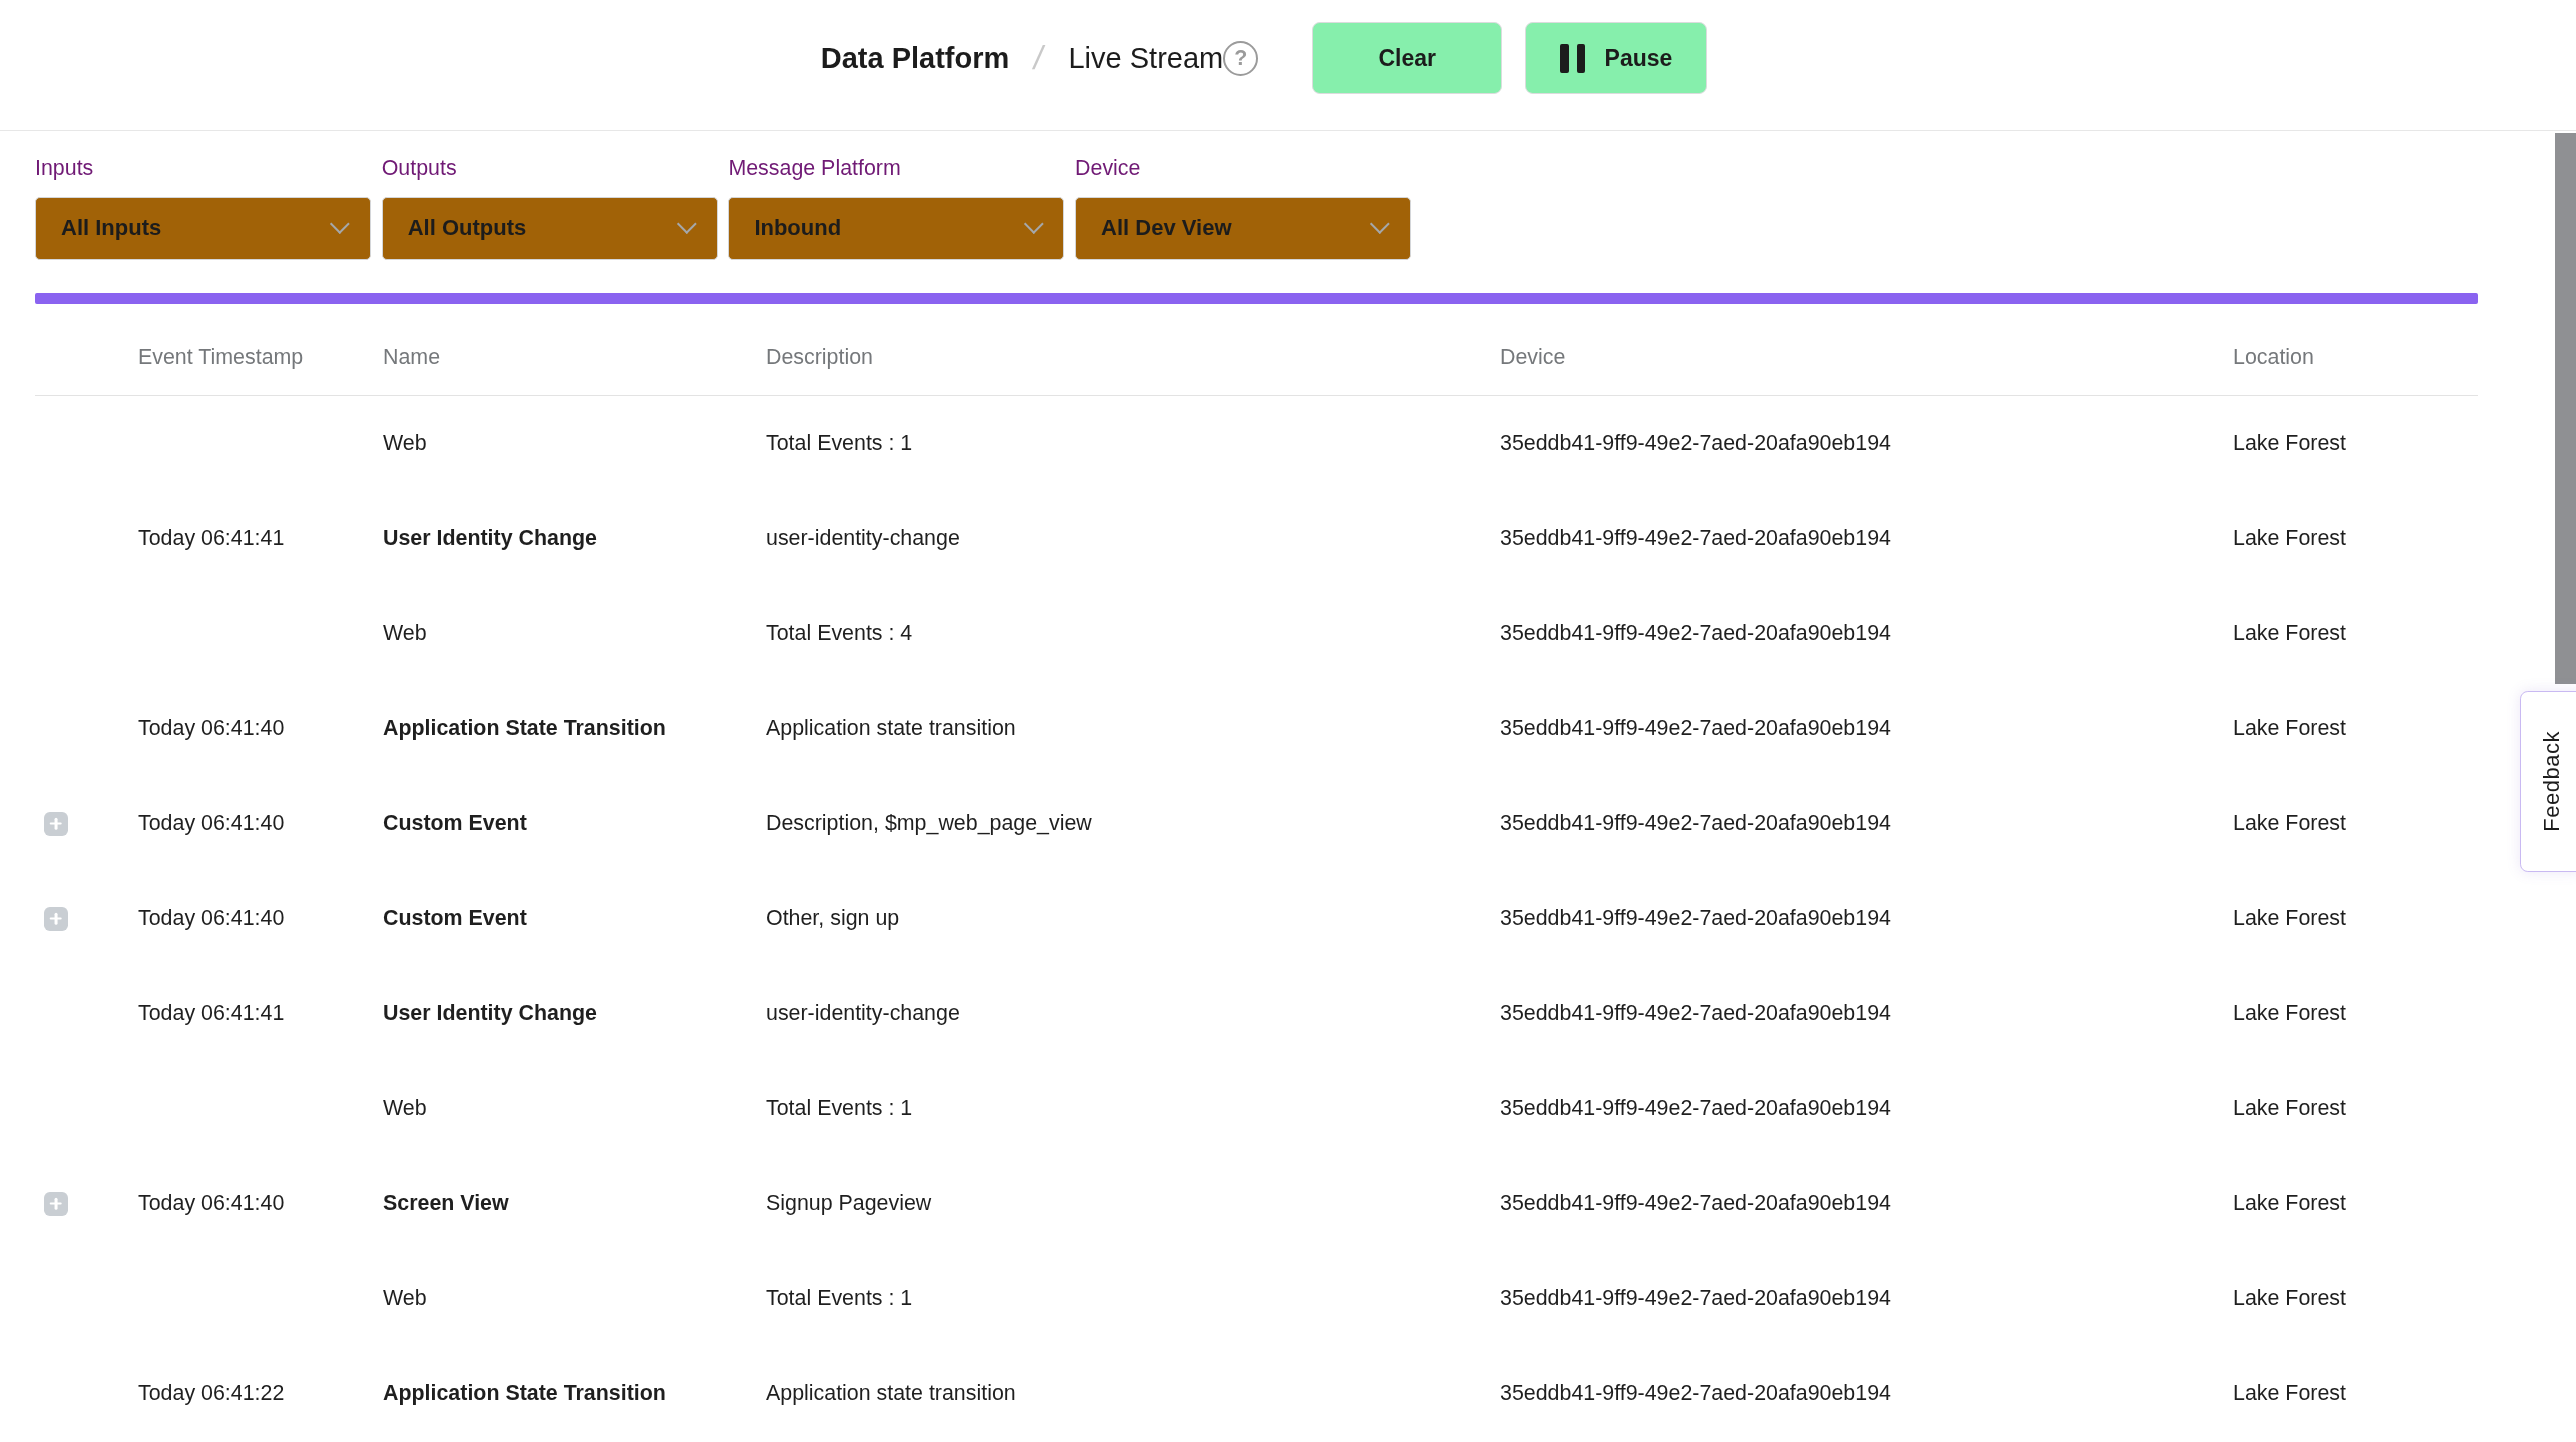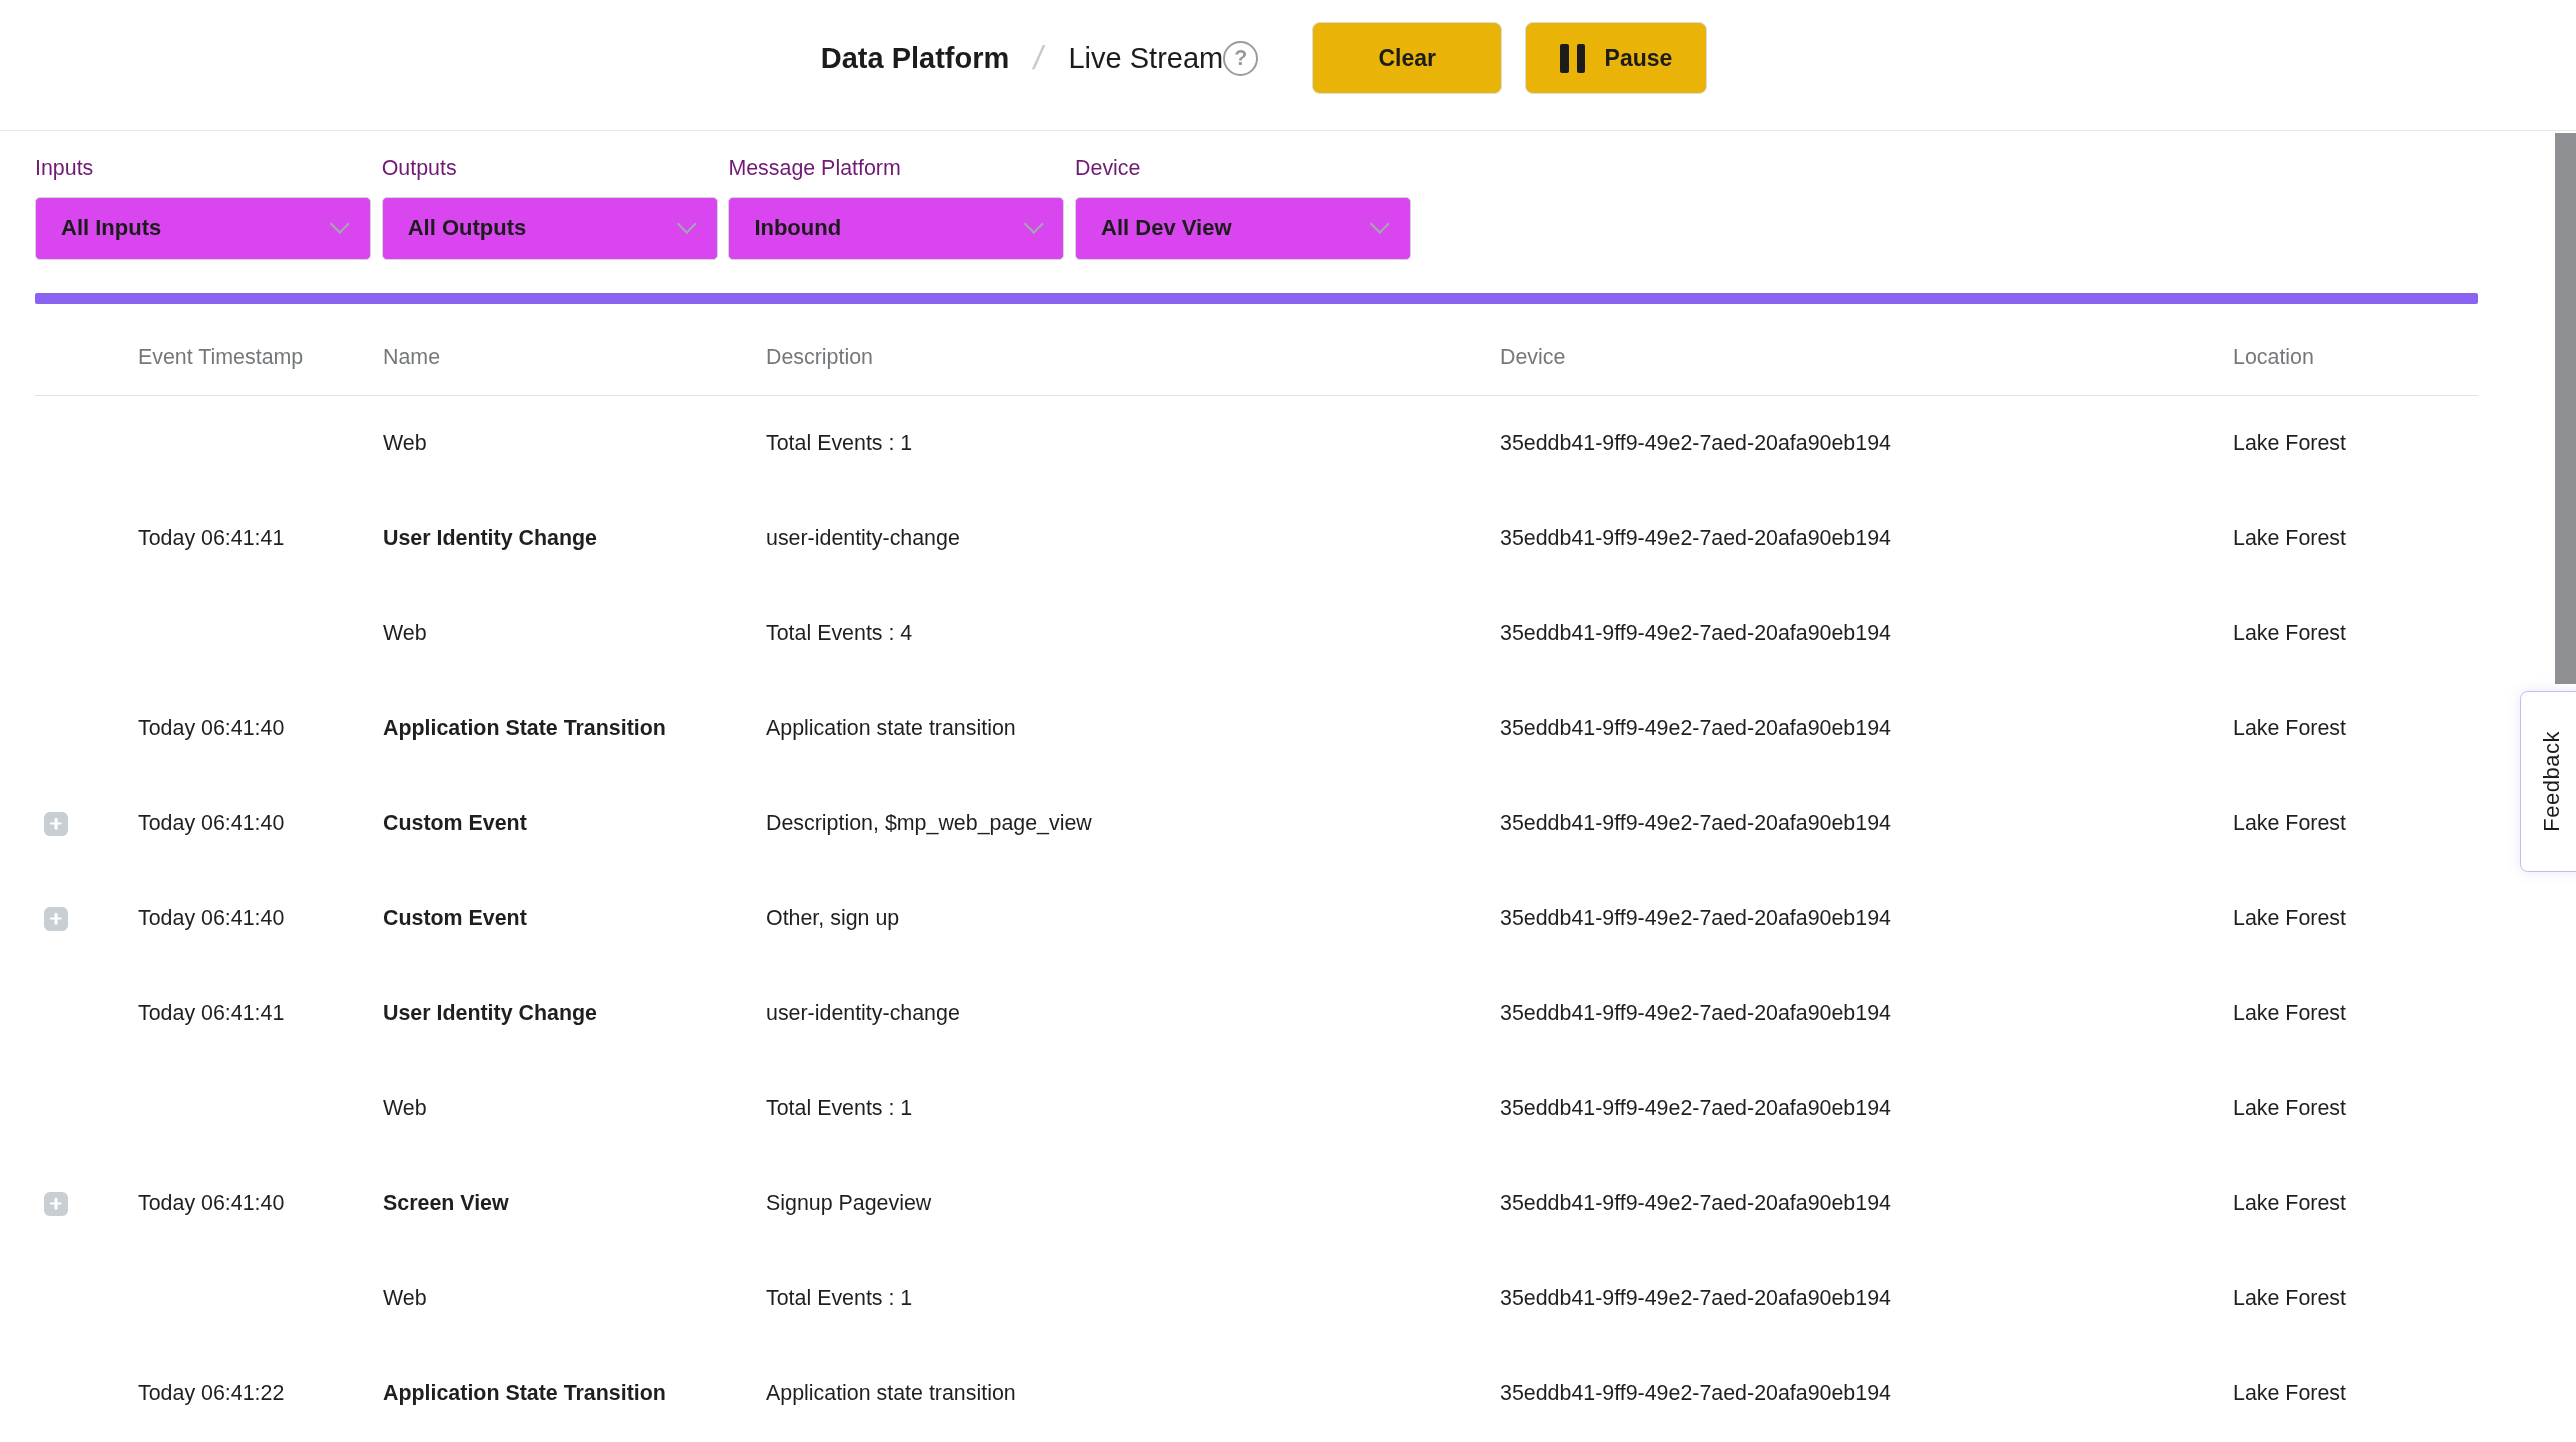--- a/index.html
+++ b/index.html
@@ -12,34 +12,34 @@
              padding:0 83px 13.6px 35px; border-bottom:1.9px solid #e7e7e7; }
   .breadcrumb { display:flex; align-items:center; gap:25px; font-size:29px; }
   .crumb-section { font-weight:700; color:#1c1c1c; }
   .crumb-sep { color:#c9c9c9; font-size:33px; font-weight:300; transform:skewX(-10deg); }
   .crumb-page { font-weight:400; color:#1c1c1c; }
 
   .header-actions { display:flex; align-items:center; gap:23px; }
   .help-icon { width:35px; height:35px; border-radius:50%; border:2.9px solid #9b9b9b;
                color:#9b9b9b; font-size:21.4px; font-weight:700; display:flex;
                align-items:center; justify-content:center; margin-right:31px; cursor:pointer; }
-  .btn { background:#eab308; border:1.9px solid #dbdcdd; border-radius:7.8px; height:72px;
+  .btn { background:#86efac; border:1.9px solid #dbdcdd; border-radius:7.8px; height:72px;
          display:flex; align-items:center; justify-content:center; font-size:23px;
          font-weight:700; color:#1c1c1c; cursor:pointer;
          font-family:"Liberation Sans", sans-serif; }
   .btn-clear { width:190px; }
   .btn-pause { width:182px; gap:19.4px; }
   .pause-icon { display:flex; gap:7.8px; }
   .pause-icon i { display:block; width:8.7px; height:29px; background:#1c1c1c; border-radius:1.9px; }
 
   
   .filters { display:flex; gap:10.7px; padding:25px 35px 0 35px; }
   .filter { width:336px; }
   .filter-label { font-size:21.4px; color:#701a75; margin-bottom:15.5px; }
-  .filter-select { height:63px; border:1.9px solid #d4d6d9; border-radius:4.9px; background:#d946ef;
+  .filter-select { height:63px; border:1.9px solid #d4d6d9; border-radius:4.9px; background:#a16207;
                    display:flex; align-items:center; justify-content:space-between;
                    padding:0 23px 0 25px; cursor:pointer; }
   .filter-value { font-size:22px; font-weight:700; color:#1c1c1c; }
   .chevron-down { width:13.6px; height:13.6px; border-right:2.9px solid #a5a8ab;
                   border-bottom:2.9px solid #a5a8ab; transform:rotate(45deg) translate(-2.9px,-2.9px); }
 
   
   .accent-bar { margin:33px 35px 0 35px; width:2443px; height:11.6px;
                 border-radius:1.9px; }
 

